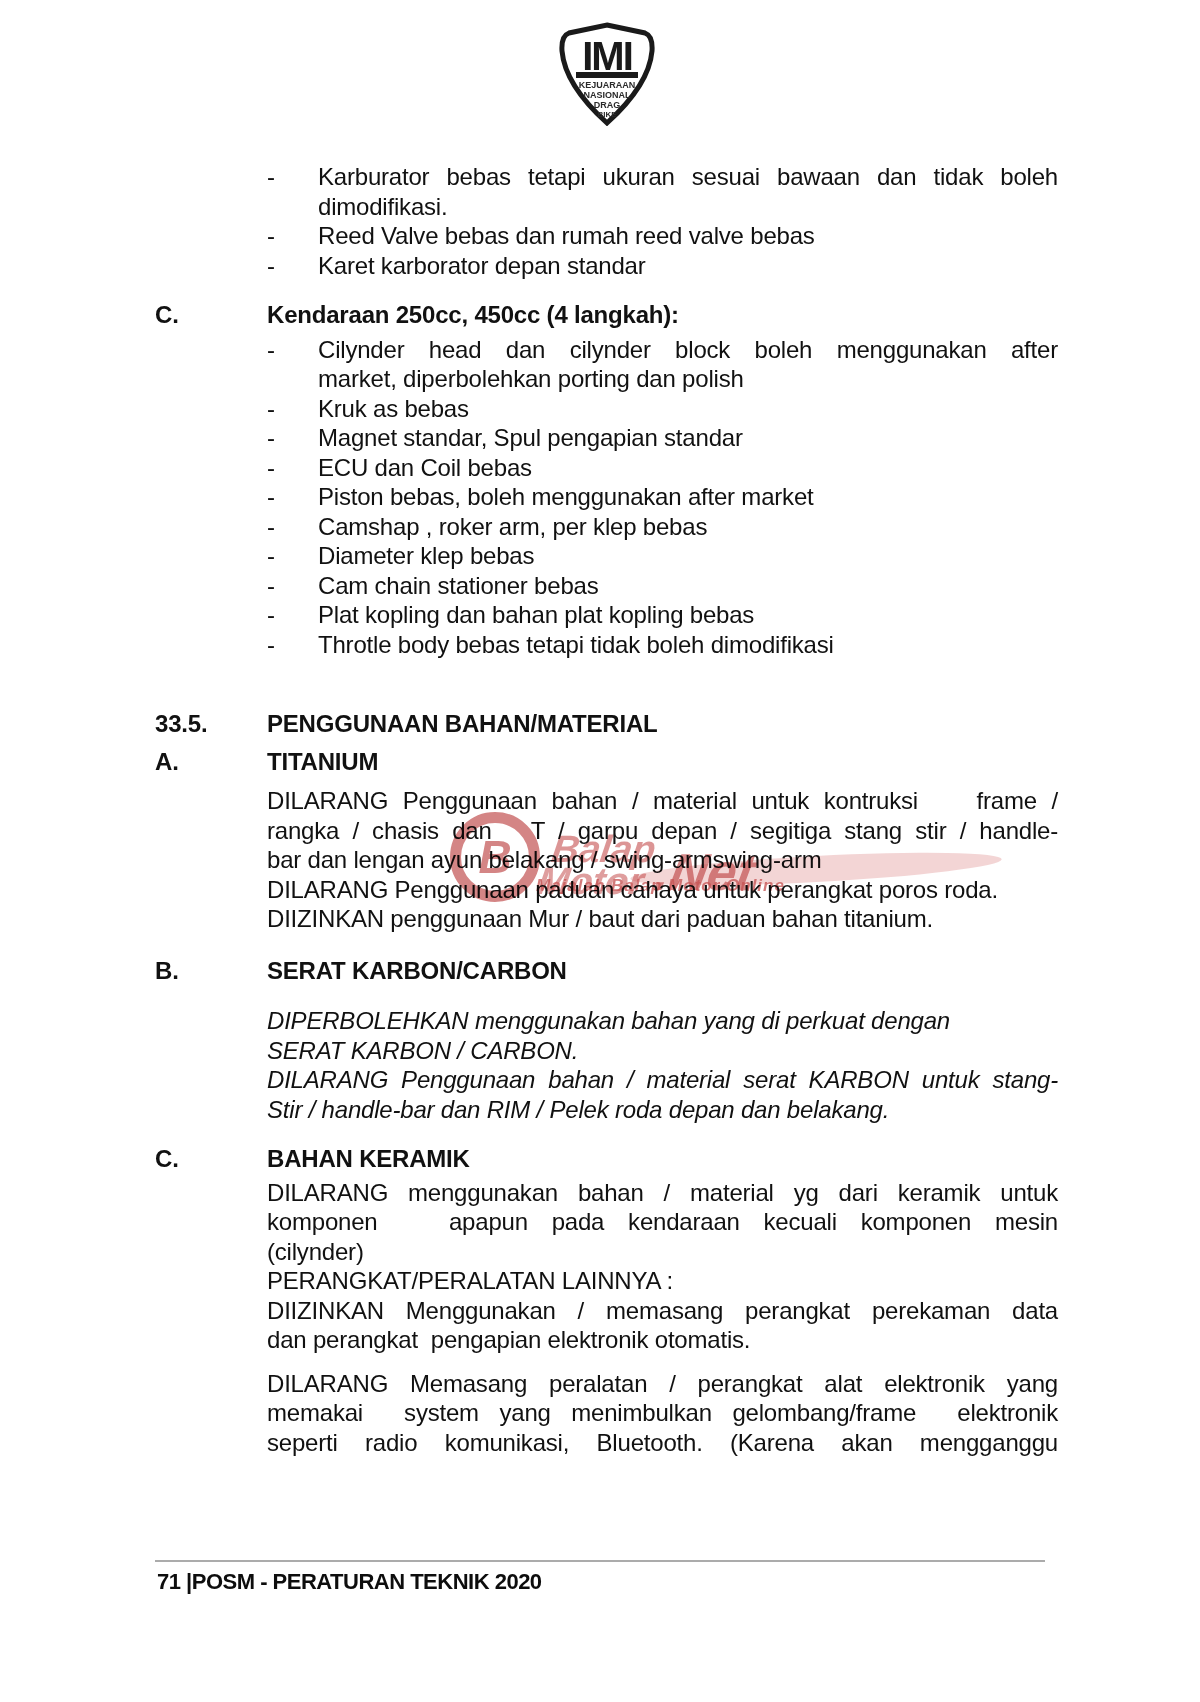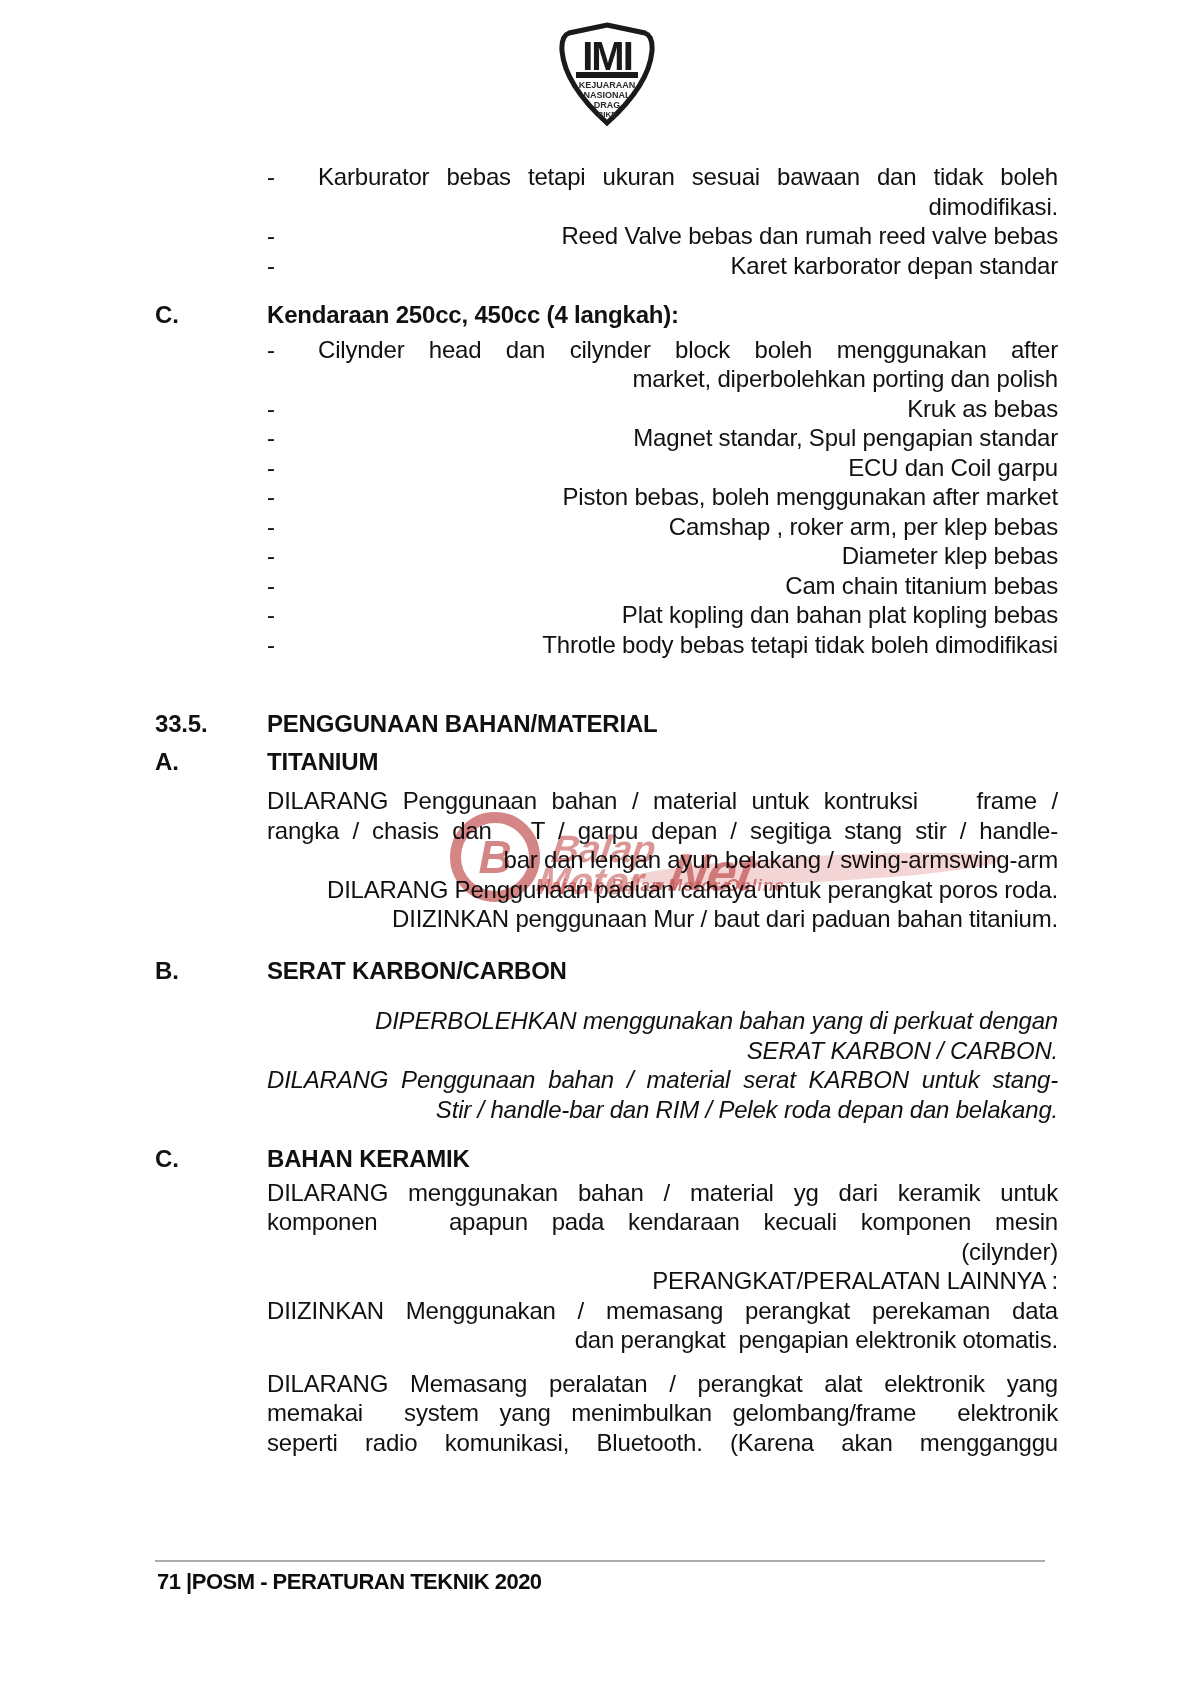--- a/index.html
+++ b/index.html
@@ -13,21 +13,21 @@
   
   .logo{position:absolute;left:552px;top:22px;width:110px;height:104px;z-index:1;}
 
   
   .content{position:absolute;left:155px;top:162px;width:903px;z-index:1;
     font-size:24px;line-height:29.5px;letter-spacing:-0.2px;}
   .row{display:grid;grid-template-columns:112px 1fr;}
   .sec-label{font-weight:bold;}
   .sec-title{font-weight:bold;}
   .para{margin:0;}
-  .line{white-space:pre-wrap;text-align:right;}
+  .line{white-space:pre-wrap;}
   .line.j{text-align:justify;text-align-last:justify;}
   .bullets{margin-left:112px;}
   .bullet{display:grid;grid-template-columns:51px 1fr;}
   .bullet .dash{}
   .bullet .cont{grid-column:2;}
 
   .mt-c4{margin-top:20px;}
   .mt-c4b{margin-top:5px;}
   .mt-335{margin-top:50px;}
   .mt-tit{margin-top:8px;}
@@ -121,37 +121,37 @@
       <div class="bullet">
         <span class="dash">-</span>
         <span class="line">Kruk as bebas</span>
       </div>
       <div class="bullet">
         <span class="dash">-</span>
         <span class="line">Magnet standar, Spul pengapian standar</span>
       </div>
       <div class="bullet">
         <span class="dash">-</span>
-        <span class="line">ECU dan Coil garpu</span>
+        <span class="line">ECU dan Coil bebas</span>
       </div>
       <div class="bullet">
         <span class="dash">-</span>
         <span class="line">Piston bebas, boleh menggunakan after market</span>
       </div>
       <div class="bullet">
         <span class="dash">-</span>
         <span class="line">Camshap , roker arm, per klep bebas</span>
       </div>
       <div class="bullet">
         <span class="dash">-</span>
         <span class="line">Diameter klep bebas</span>
       </div>
       <div class="bullet">
         <span class="dash">-</span>
-        <span class="line">Cam chain titanium bebas</span>
+        <span class="line">Cam chain stationer bebas</span>
       </div>
       <div class="bullet">
         <span class="dash">-</span>
         <span class="line">Plat kopling dan bahan plat kopling bebas</span>
       </div>
       <div class="bullet">
         <span class="dash">-</span>
         <span class="line">Throtle body bebas tetapi tidak boleh dimodifikasi</span>
       </div>
     </div>

